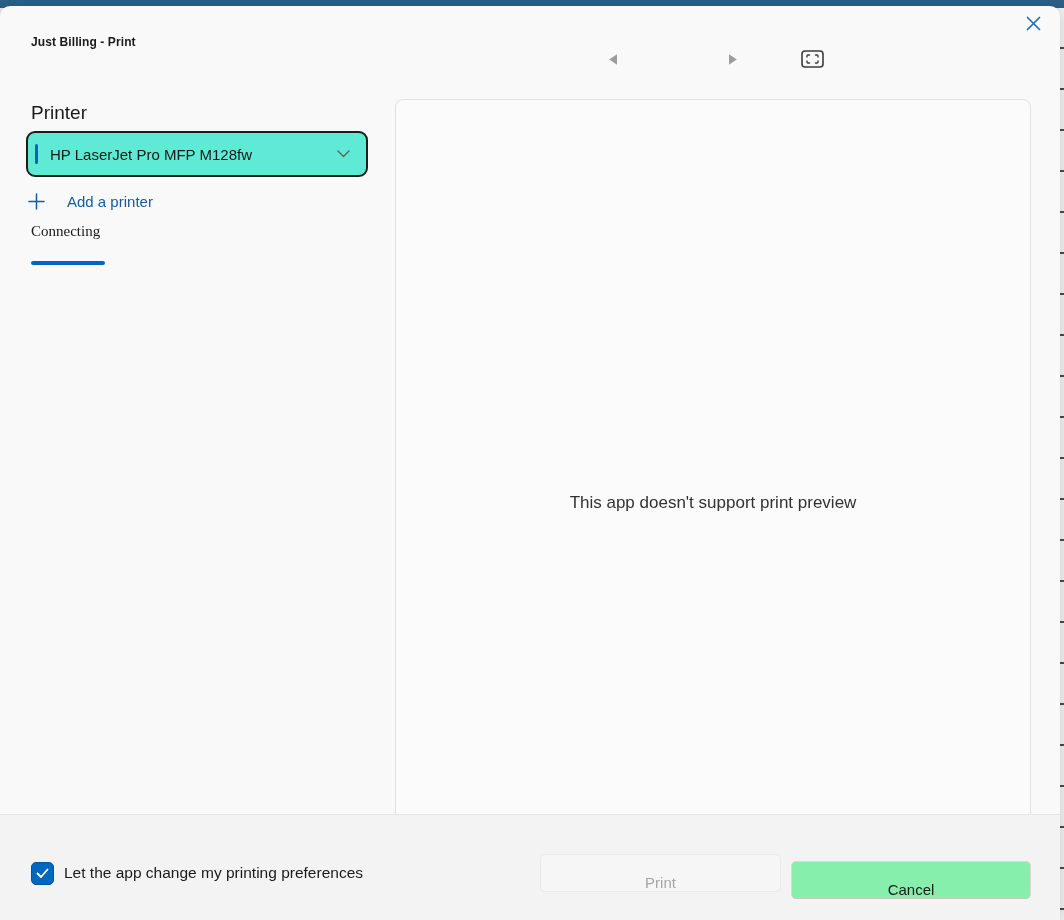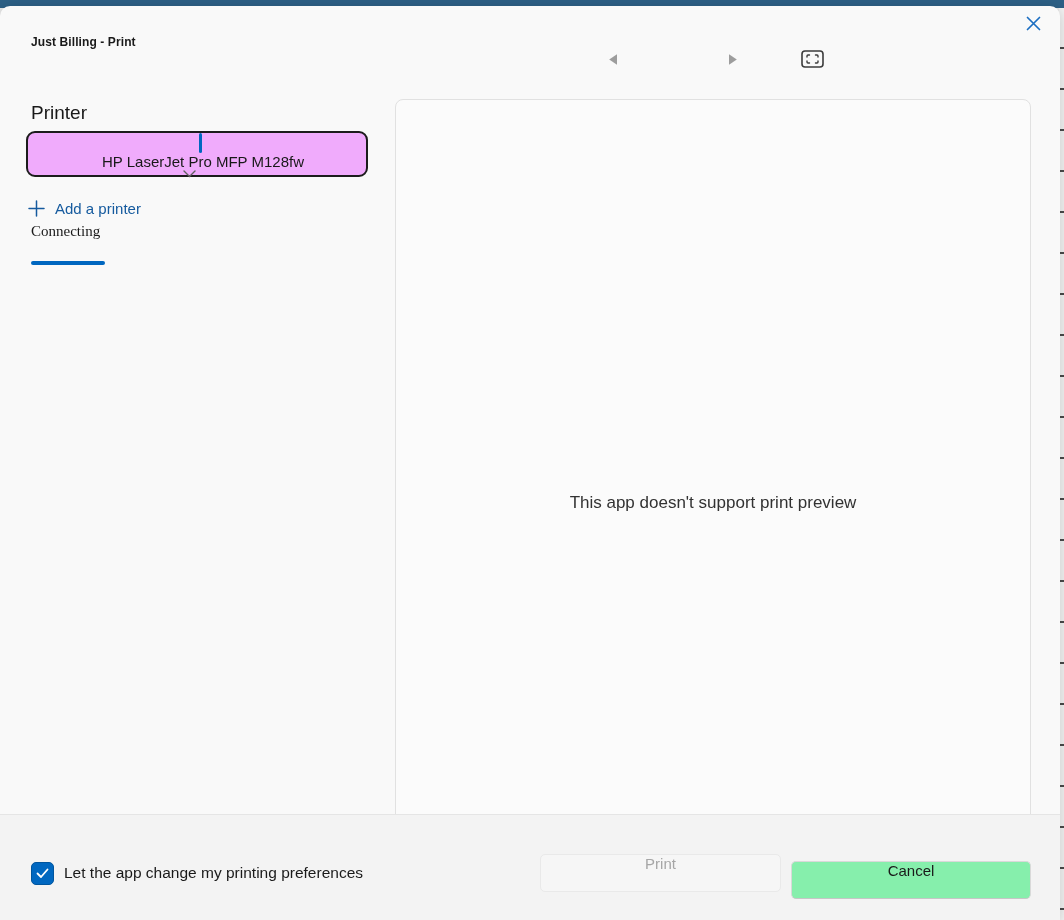--- a/index.html
+++ b/index.html
@@ -50,38 +50,37 @@
   }
   .nav-back    { left: 591px; }
   .nav-forward { left: 711px; }
   .nav-fit     { left: 790px; cursor: pointer; }
 
   
   .printer-label { position: absolute; left: 31px; top: 96px; font-size: 19px; }
 
   .combo {
     position: absolute; left: 26px; top: 125px; width: 342px; height: 46px;
-    background: #f0abfc;
+    background: #5eead4;
     border: 2.5px solid #1c1c1c;
     border-radius: 9px;
     display: flex; align-items: center;
     cursor: pointer;
-    flex-direction: column;
   }
   .combo-accent {
     width: 3px; height: 20px; border-radius: 2px;
     background: var(--accent, #0067c0);
     margin-left: 7px; flex: 0 0 auto;
   }
   .combo-text { font-size: 15px; margin-left: 12px; flex: 1 1 auto; white-space: nowrap; }
   .combo-chevron { margin-right: 16px; flex: 0 0 auto; display: flex; }
 
   .add-printer {
     position: absolute; left: 28px; top: 187px; height: 24px;
-    display: flex; align-items: flex-end; gap: 10px;
+    display: flex; align-items: flex-start; gap: 22px;
     background: transparent; border: none; cursor: pointer;
     color: var(--link, #155a9e); font-size: 15px;
     font-family: inherit;
   }
 
   .connecting { position: absolute; left: 31px; top: 217px; font-size: 15px; font-family: Liberation Serif, serif; }
 
   .progress {
     position: absolute; left: 31px; top: 255px; width: 74px; height: 4px;
     border-radius: 2px; background: var(--accent, #0067c0);
@@ -112,21 +111,21 @@
     cursor: pointer;
   }
   .checkbox-label {
     position: absolute; left: 64px; top: 49px; font-size: 15.5px; color: #1a1a1a;
     cursor: default;
   }
   .btn {
     position: absolute; top: 39px; height: 38px; width: 241px;
     border-radius: 5px; font-size: 15px;
     font-family: inherit;
-    display: flex; align-items: flex-start; justify-content: center;
+    display: flex; align-items: flex-end; justify-content: center;
   }
   .btn-print {
     left: 540px;
     background: #f6f6f6; border: 1px solid #e9e9e9; color: #a6a6a6;
   }
   .btn-cancel {
     left: 791px; width: 240px;
     background: #86efac;
     border: 1px solid #d9d9d9; border-bottom-color: #c6c6c6;
     color: #1a1a1a; cursor: pointer; margin-top: 7px;

